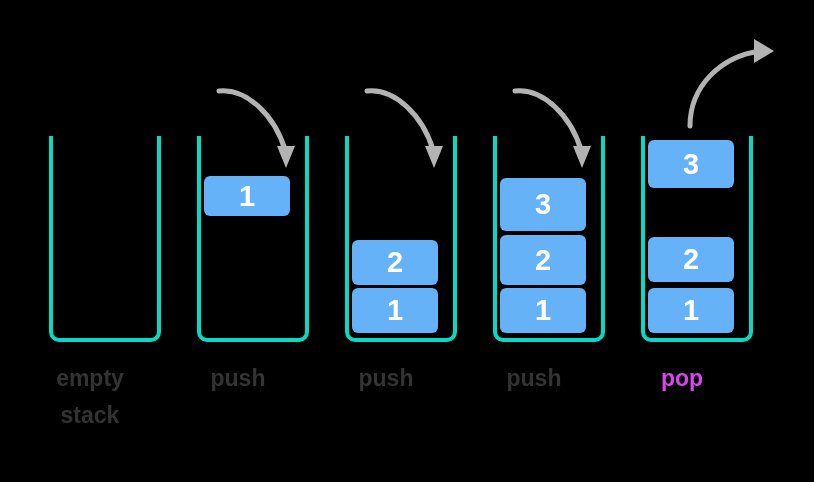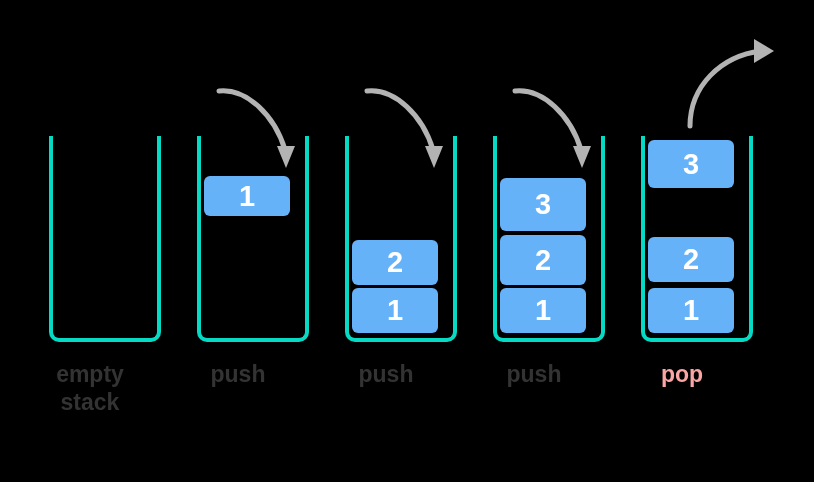--- a/index.html
+++ b/index.html
@@ -59,21 +59,21 @@
     box-sizing: border-box;
   }
   .caption {
     position: absolute;
     width: 160px;
     text-align: center;
     color: #333333;
     font-size: 23px;
     font-weight: bold;
     font-family: "Liberation Sans", sans-serif;
-    line-height: 28px;
+    line-height: 37px;
     white-space: pre-line;
   }
 </style>
 </head>
 <body>
 
 <div id="diagram" style="background: rgb(0, 0, 0); width: 814px; height: 482px;">
     <svg class="svg-layer" viewBox="0 0 814 482">
       <g transform="translate(197,136)">
         <path d="M 22 -45 C 50 -48 78 -20 88 14" fill="none" stroke="#b3b3b3" stroke-width="5" stroke-linecap="round"></path>
@@ -113,15 +113,15 @@
       <div class="box" style="left: 46px; top: 178px; width: 86px; height: 53px; background: rgb(102, 178, 249); color: rgb(255, 255, 255);">3</div>
       <div class="box" style="left: 46px; top: 235px; width: 86px; height: 50px; background: rgb(102, 178, 249); color: rgb(255, 255, 255);">2</div>
       <div class="box" style="left: 46px; top: 288px; width: 86px; height: 45px; background: rgb(102, 178, 249); color: rgb(255, 255, 255);">1</div>
       <div class="caption" style="left: 0px; top: 360px; color: rgb(51, 51, 51);">push</div>
     </div>
     <div class="stack-col" style="left: 602px;">
       <div class="container-shape" style="left: 39px; top: 136px; width: 112px; height: 206px; border-left-color: rgb(5, 218, 197); border-right-color: rgb(5, 218, 197); border-bottom-color: rgb(5, 218, 197);"></div>
       <div class="box" style="left: 46px; top: 140px; width: 86px; height: 48px; background: rgb(102, 178, 249); color: rgb(255, 255, 255);">3</div>
       <div class="box" style="left: 46px; top: 237px; width: 86px; height: 45px; background: rgb(102, 178, 249); color: rgb(255, 255, 255);">2</div>
       <div class="box" style="left: 46px; top: 288px; width: 86px; height: 45px; background: rgb(102, 178, 249); color: rgb(255, 255, 255);">1</div>
-      <div class="caption" style="left: 0px; top: 360px; color: #fca5a5;">pop</div>
+      <div class="caption" style="left: 0px; top: 360px; color: #d946ef;">pop</div>
     </div>
   </div>
 
 </body></html>

